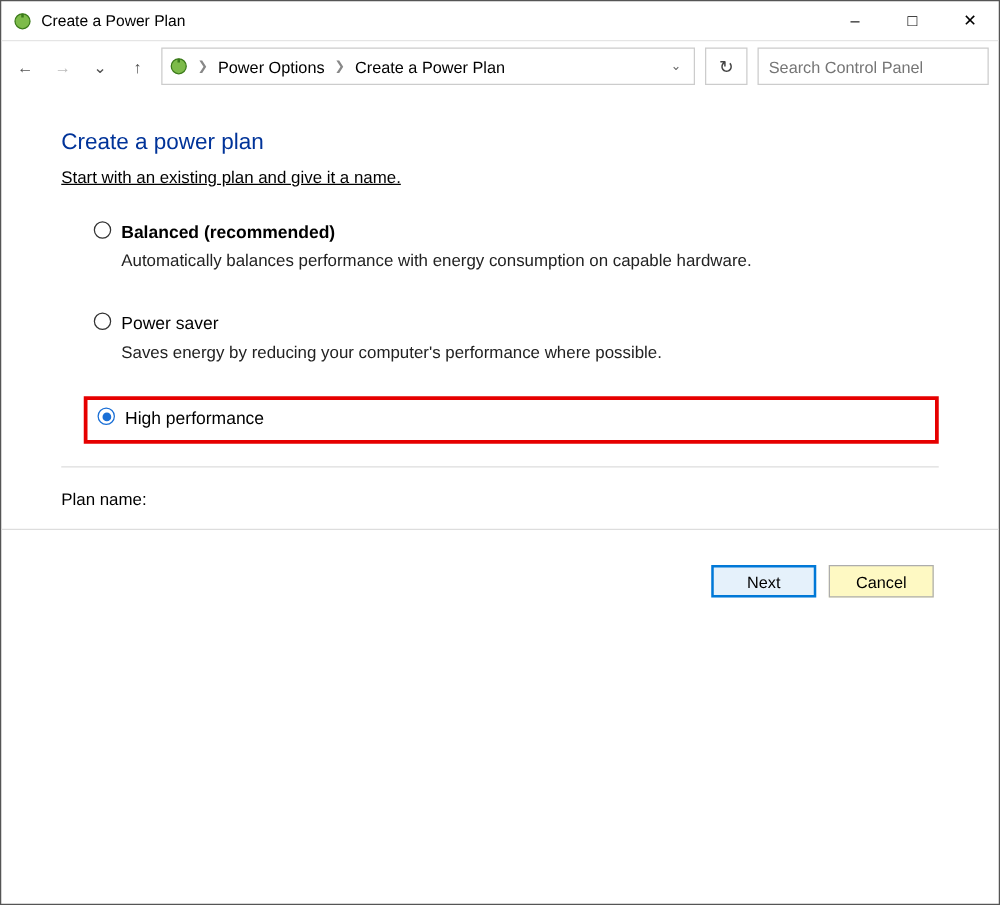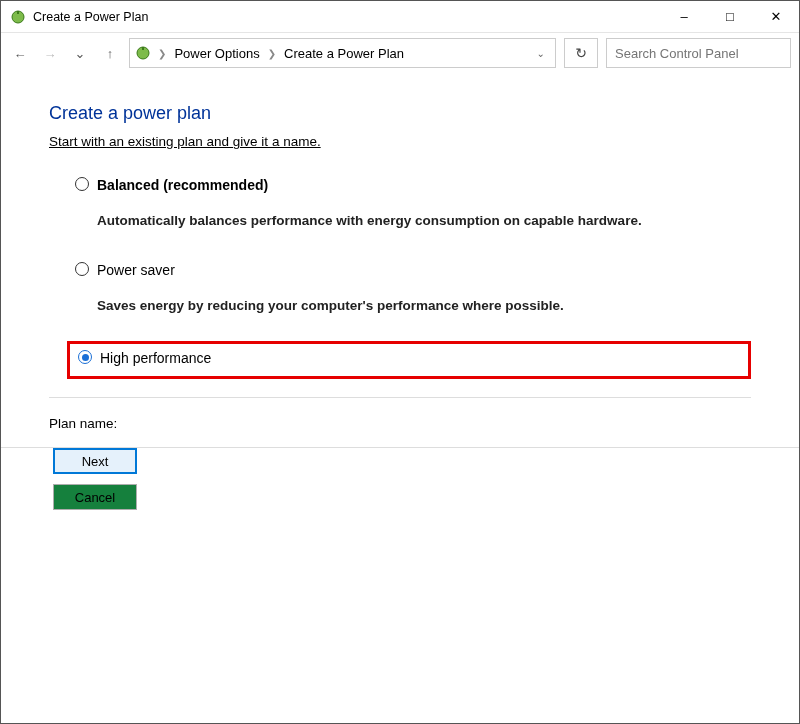--- a/index.html
+++ b/index.html
@@ -92,43 +92,43 @@
       width:14px; height:14px; border:1.5px solid #333; border-radius:50%;
       display:flex; align-items:center; justify-content:center;
       flex-shrink:0;
     }
     .opt-head .radio.on { border-color:#1a6fd6; }
     .opt-head .radio.on::after {
       content:""; width:7px; height:7px; border-radius:50%; background:#1a6fd6;
     }
     .opt-title { font-size: 14px; }
     .opt-title.bold { font-weight: 600; }
-    .opt-desc { margin-left: 22px; font-size: 13.5px; color:#222; margin-top:20px;font-weight:bold; }
+    .opt-desc { margin-left: 22px; font-size: 13.5px; color:#222; margin-top:8px; }
     hr.sep {
       border:none; border-top:1px solid #ddd;
       margin: 14px 0 18px 0;
     }
     .planname-label { font-size: 13.5px; margin-bottom:6px; }
     .planname-input {
       width: 390px; height: 26px;
       border: 1px solid #888;
       padding: 2px 6px;
       font-size: 13.5px;
       font-family: inherit;
     }
     
     .footer {
       border-top: 1px solid #ddd;
-      padding: 0 52px;
-      display:flex; justify-content:flex-end; gap:10px;flex-direction:column;
+      padding: 28px 52px;
+      display:flex; justify-content:flex-end; gap:10px;
     }
     .btn {
       width: 84px; height: 26px;
       font-size: 13px;
-      background: #15803d;
+      background: #fef9c3;
       border: 1px solid #adadad;
       display:flex; align-items:center; justify-content:center;
       font-family: inherit;
     }
     .btn.primary { border: 2px solid #0078d7; background:#e5f1fb; }
   </style>
 </head>
 <body>
 
 <div class="titlebar">

